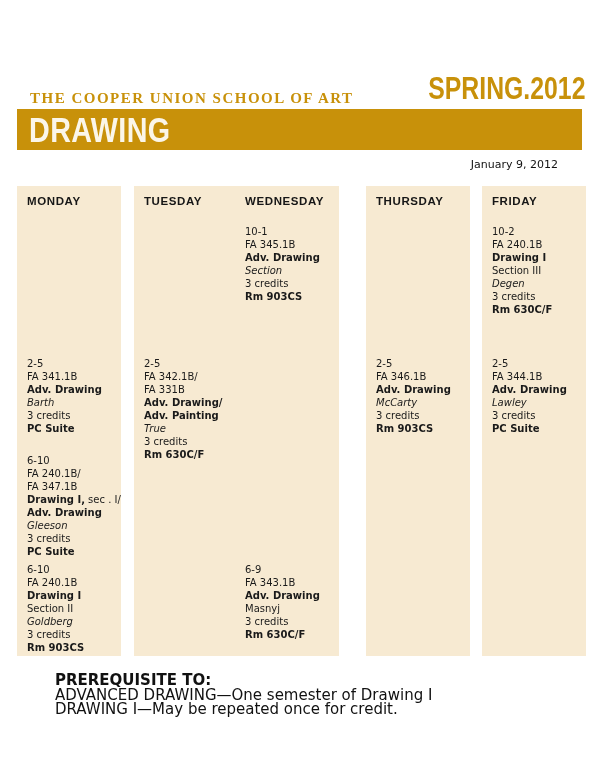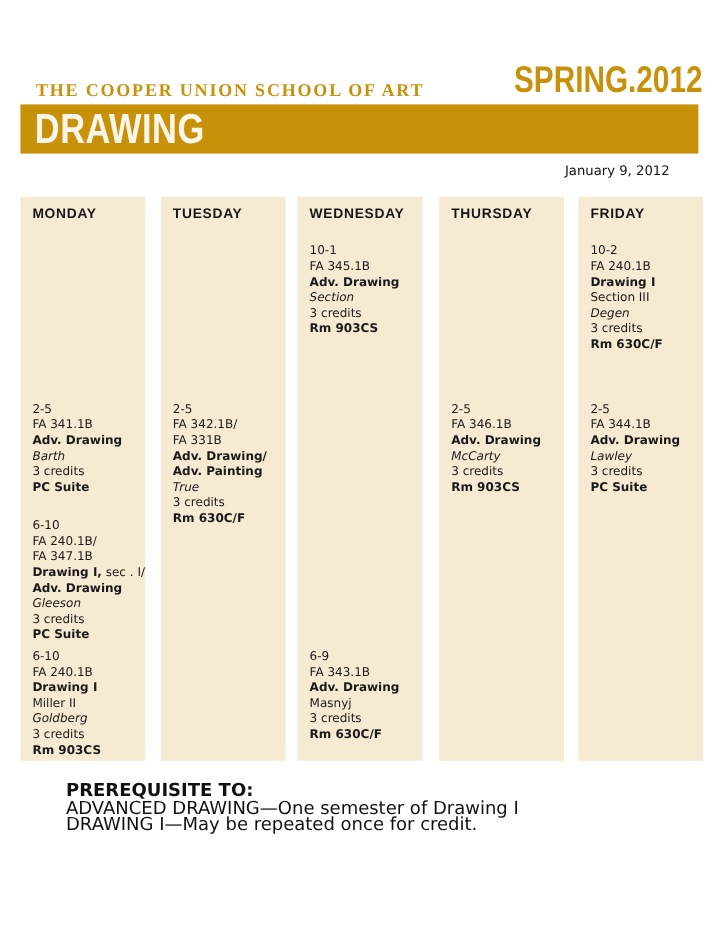--- a/index.html
+++ b/index.html
@@ -9,20 +9,21 @@
     --ink:#1A1A1A;
   }
   html,body{margin:0;padding:0;background:#ffffff;}
   .page{
     position:relative;
     width:600px;height:708px;
     background:#ffffff;
     font-family:"DejaVu Sans",sans-serif;
     color:var(--ink);
     overflow:hidden;
+    margin-top:22px;
   }
   .school-name{
     position:absolute;left:30px;top:68px;
     font-family:"Liberation Serif",serif;
     font-weight:bold;font-size:15px;line-height:16px;
     letter-spacing:1.5px;color:var(--gold);
     white-space:nowrap;
   }
   .banner{
     position:absolute;left:17px;top:87px;
@@ -107,40 +108,40 @@
           <div class="entry-line"><span class="seg-b">Drawing I,</span><span> sec . I/</span></div>
           <div class="entry-line"><span class="seg-b">Adv. Drawing</span></div>
           <div class="entry-line"><span class="seg-i">Gleeson</span></div>
           <div class="entry-line"><span>3 credits</span></div>
           <div class="entry-line"><span class="seg-b">PC Suite</span></div>
         </div>
         <div class="entry" style="top: 377px;">
           <div class="entry-line"><span>6-10</span></div>
           <div class="entry-line"><span>FA 240.1B</span></div>
           <div class="entry-line"><span class="seg-b">Drawing I</span></div>
-          <div class="entry-line"><span>Miller II</span></div>
+          <div class="entry-line"><span>Section II</span></div>
           <div class="entry-line"><span class="seg-i">Goldberg</span></div>
           <div class="entry-line"><span>3 credits</span></div>
           <div class="entry-line"><span class="seg-b">Rm 903CS</span></div>
         </div>
       </div>
       <div class="day-col" style="left: 134px;">
         <div class="day-header">TUESDAY</div>
         <div class="entry" style="top: 171px;">
           <div class="entry-line"><span>2-5</span></div>
           <div class="entry-line"><span>FA 342.1B/</span></div>
           <div class="entry-line"><span>FA 331B</span></div>
           <div class="entry-line"><span class="seg-b">Adv. Drawing/</span></div>
           <div class="entry-line"><span class="seg-b">Adv. Painting</span></div>
           <div class="entry-line"><span class="seg-i">True</span></div>
           <div class="entry-line"><span>3 credits</span></div>
           <div class="entry-line"><span class="seg-b">Rm 630C/F</span></div>
         </div>
       </div>
-      <div class="day-col" style="left: 248px; text-decoration: underline;">
+      <div class="day-col" style="left: 235px; text-decoration: underline;">
         <div class="day-header">WEDNESDAY</div>
         <div class="entry" style="top: 39px;">
           <div class="entry-line"><span>10-1</span></div>
           <div class="entry-line"><span>FA 345.1B</span></div>
           <div class="entry-line"><span class="seg-b">Adv. Drawing</span></div>
           <div class="entry-line"><span class="seg-i">Section</span></div>
           <div class="entry-line"><span>3 credits</span></div>
           <div class="entry-line"><span class="seg-b">Rm 903CS</span></div>
         </div>
         <div class="entry" style="top: 377px;">

